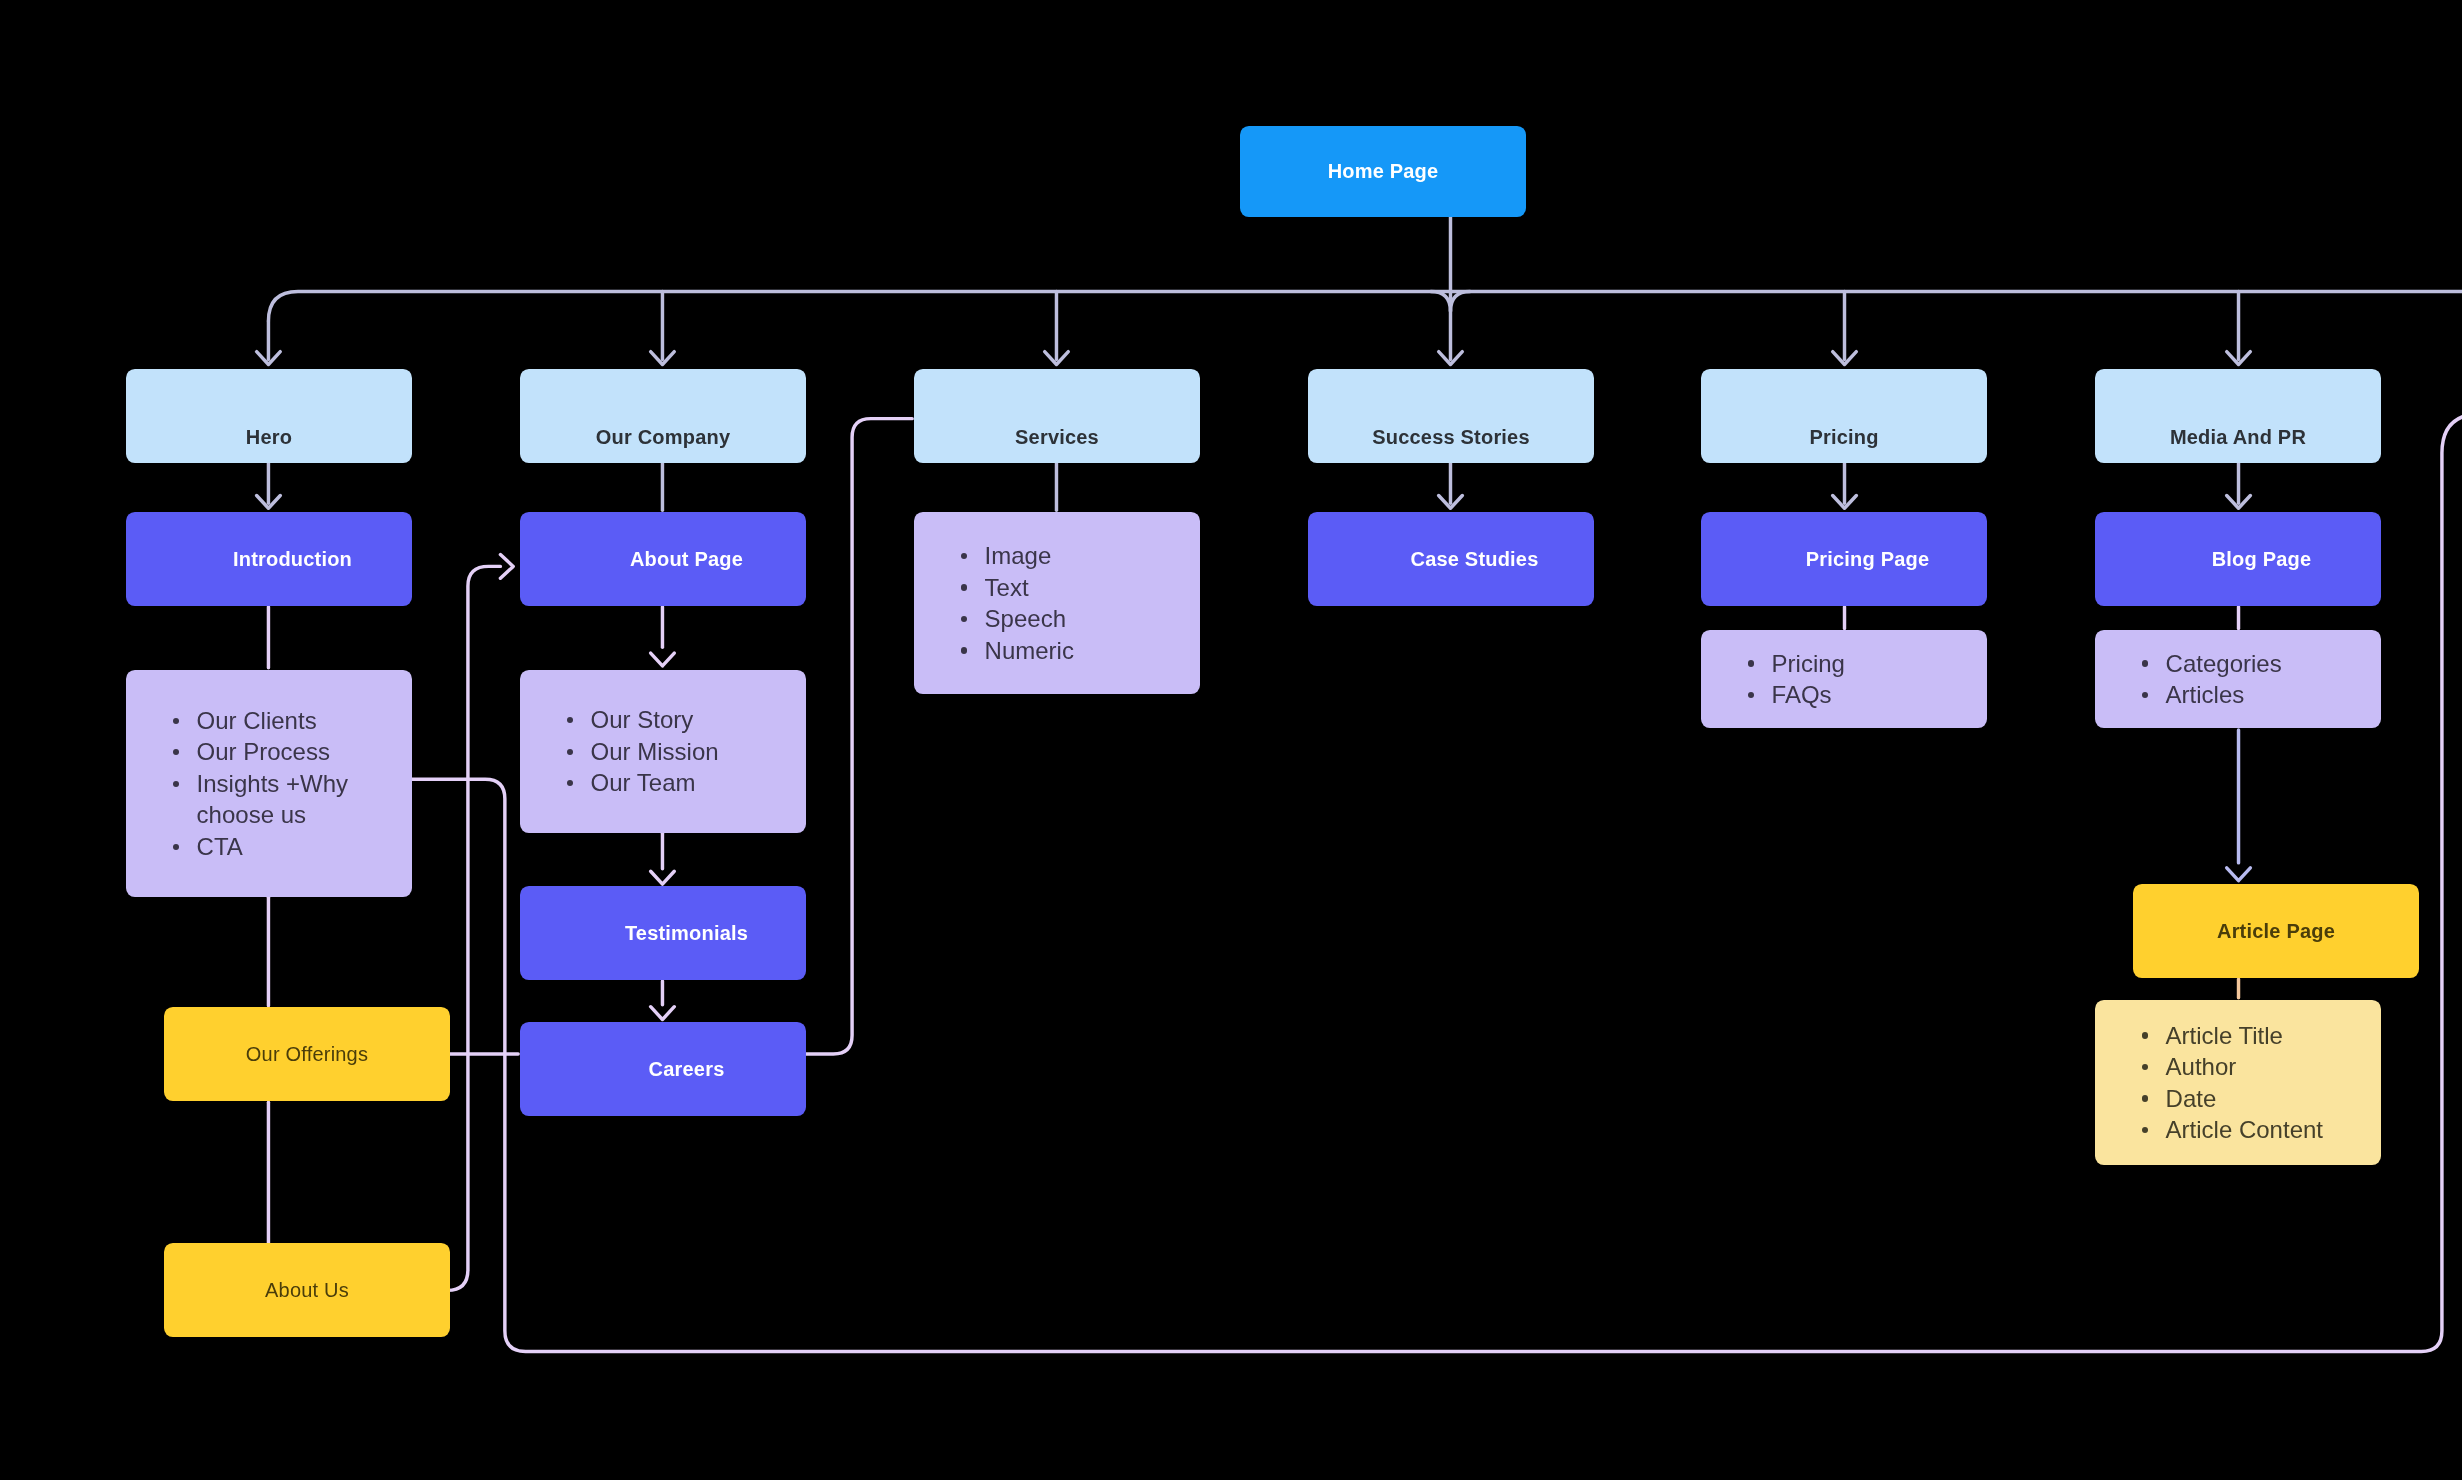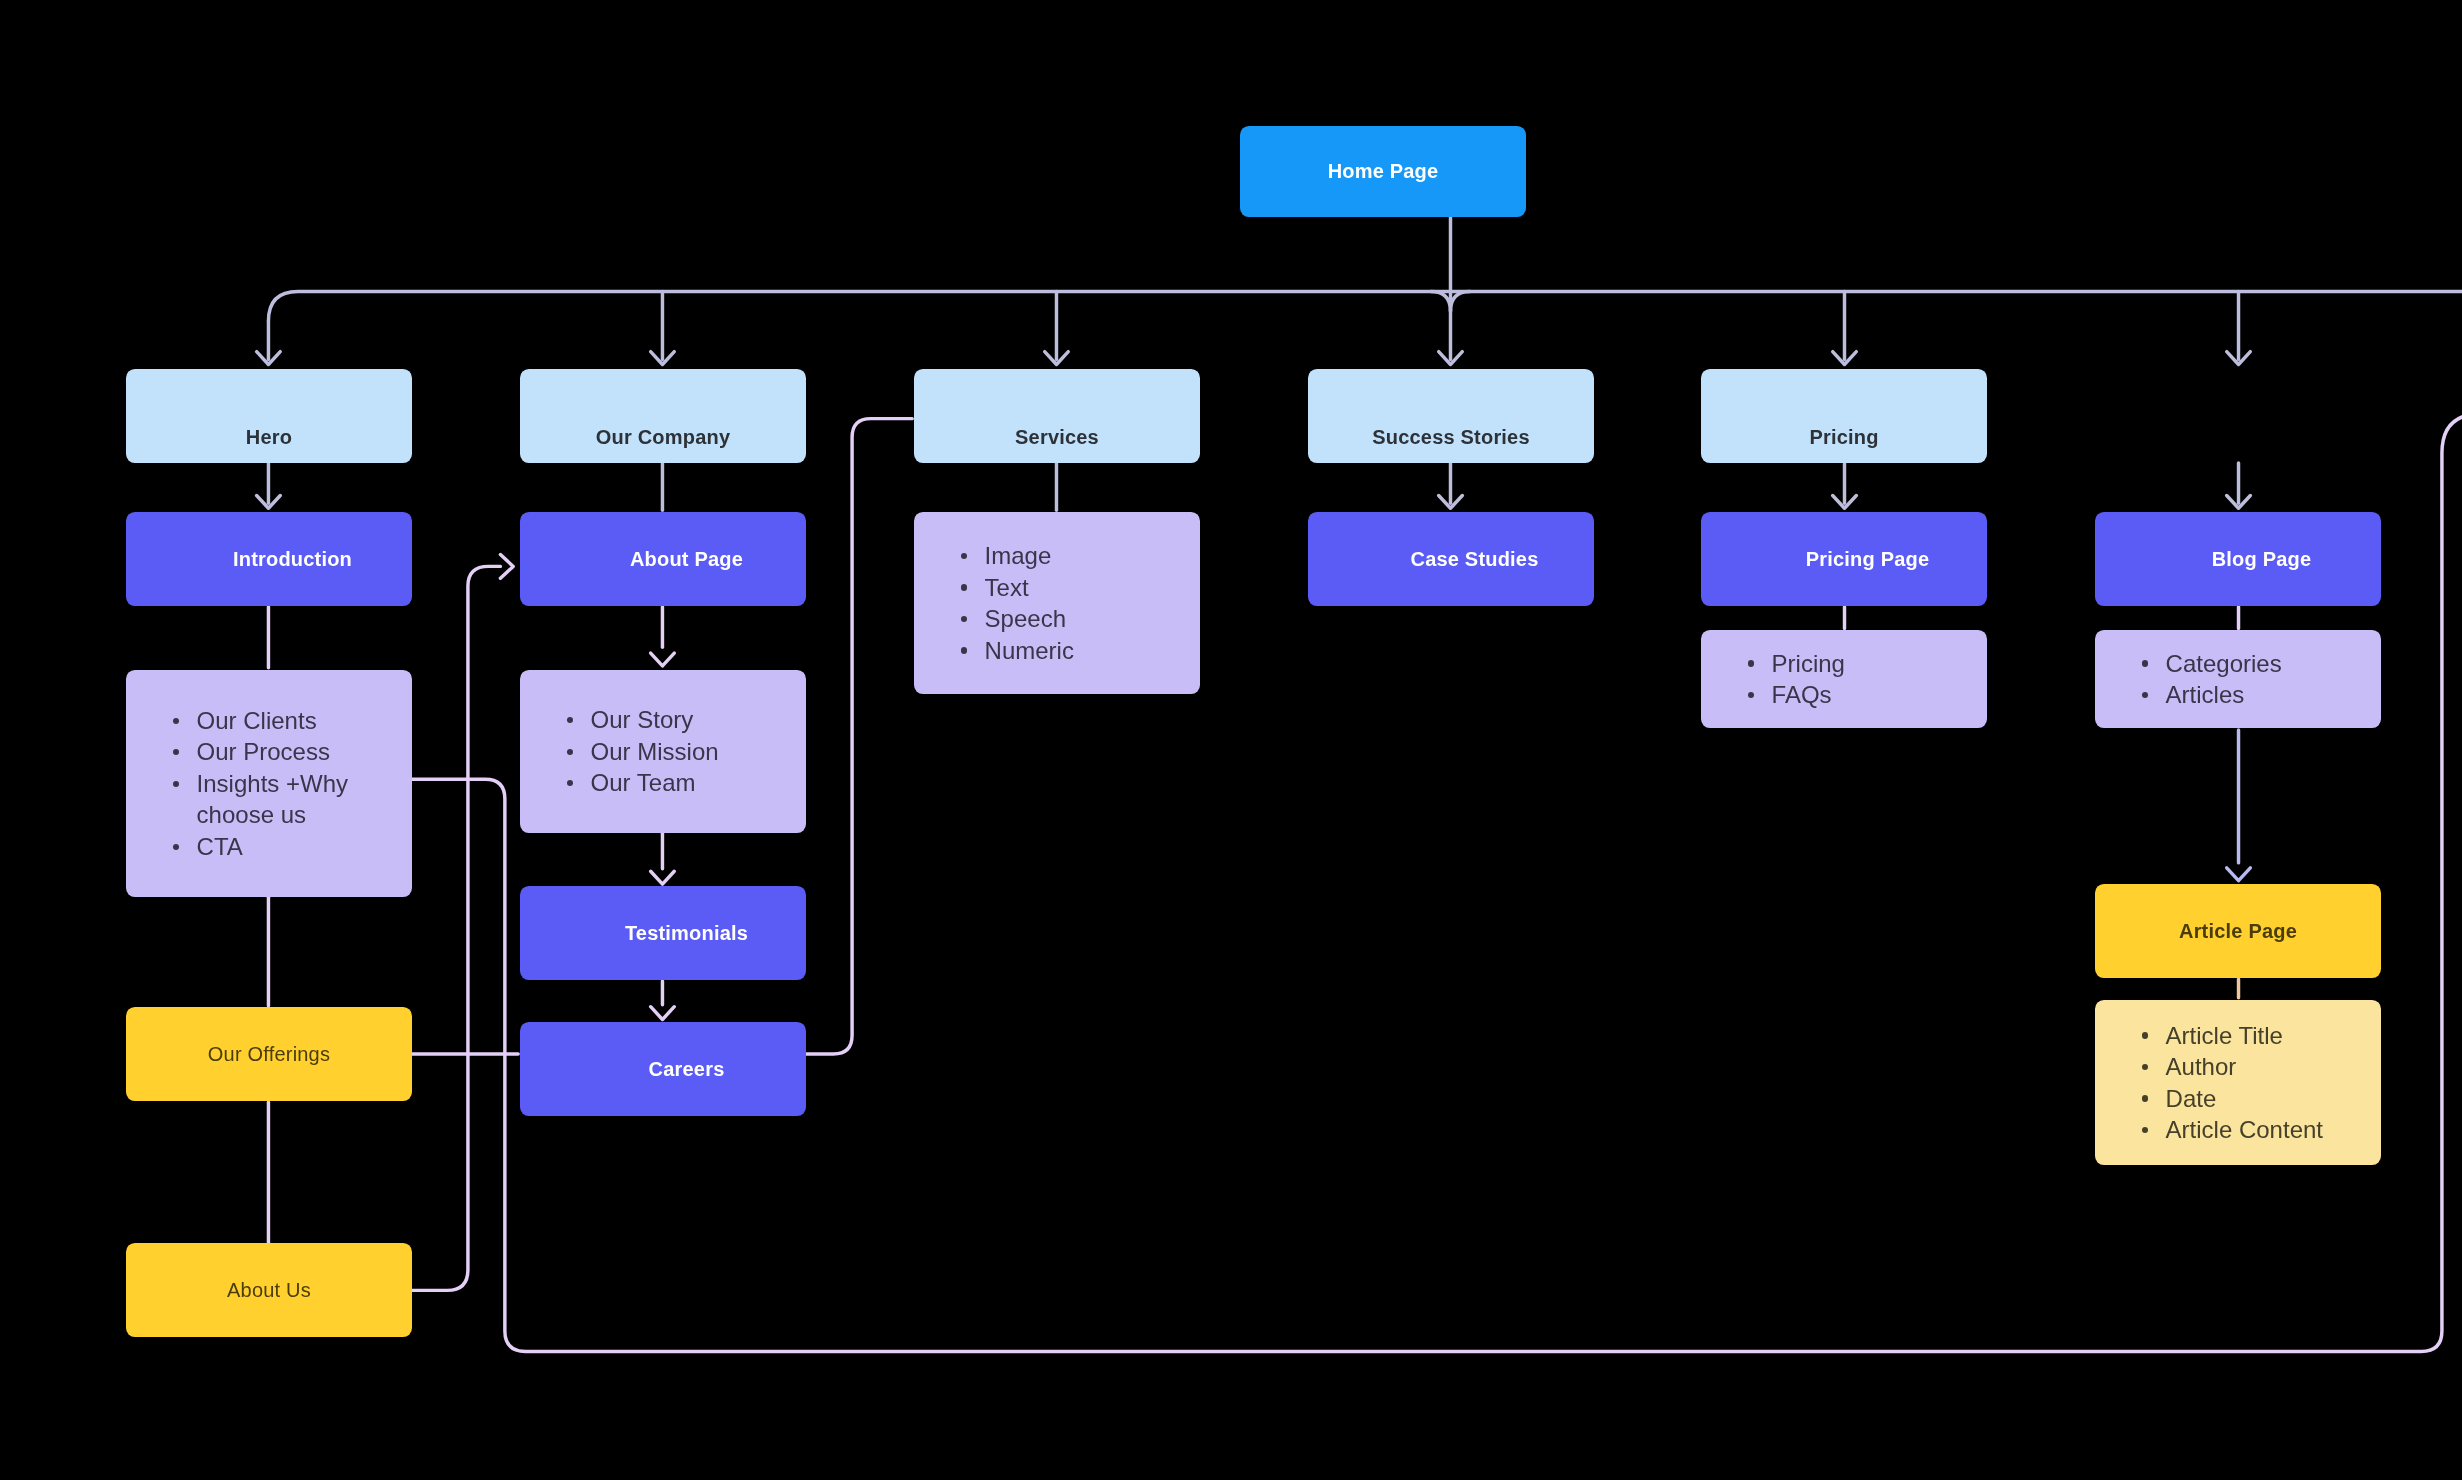--- a/index.html
+++ b/index.html
@@ -13,21 +13,21 @@
     font-family:"Liberation Sans","DejaVu Sans",sans-serif;overflow:hidden;}
   #connectors{position:absolute;left:0;top:0;width:2900px;height:1481px;}
   #connectors path, #connectors polyline{fill:none;stroke-width:7;stroke-linecap:round;stroke-linejoin:round;}
   .cg{stroke:var(--c-line);} .cp{stroke:var(--c-line_accent);}
   .cb{stroke:var(--c-line_periwinkle);} .co{stroke:var(--c-line_peach);}
   .node{position:absolute;width:286px;border-radius:8.9px;display:flex;align-items:center;justify-content:center;box-sizing:border-box;}
   .node .lbl{font-size:20px;font-weight:700;letter-spacing:0.2px;text-align:center;}
   .home{background:var(--c-home);} .home .lbl{color:var(--c-text_light);}
   .section{background:var(--c-section);} .section .lbl{color:var(--c-text_dark);margin-top:43px;}
   .page{background:var(--c-page);} .page .lbl{color:var(--c-text_light);padding-left:47px;}
-  .highlight{background:var(--c-highlight);} .highlight .lbl{color:var(--c-text_highlight);font-weight:500;}
+  .highlight{background:var(--c-highlight);margin-left:38px;} .highlight .lbl{color:var(--c-text_highlight);font-weight:500;}
   .highlight.bold .lbl{font-weight:700;}
   .listcard{background:var(--c-list_card);align-items:center;justify-content:flex-start;}
   .listcard.yellow{background:var(--c-highlight_card);}
   .listcard ul{list-style:none;margin:0;padding:0 14.8px 0 47px;}
   .listcard li{position:relative;padding-left:23.6px;font-size:24px;line-height:31.5px;color:var(--c-text_list);}
   .listcard li::before{content:"";position:absolute;left:0;top:12.8px;width:6.4px;height:6.4px;border-radius:50%;background:var(--c-text_list);}
   .listcard.yellow li{color:#45402A;} .listcard.yellow li::before{background:#45402A;}
 </style>
 </head>
 <body>
@@ -104,20 +104,23 @@
   </div>
   <div class="node section" style="left:914px;top:369px;height:94px">
     <span class="lbl">Services</span>
   </div>
   <div class="node section" style="left:1308px;top:369px;height:94px">
     <span class="lbl">Success Stories</span>
   </div>
   <div class="node section" style="left:1701px;top:369px;height:94px">
     <span class="lbl">Pricing</span>
   </div>
+  <div class="node section" style="left:2095px;top:369px;height:94px">
+    <span class="lbl">Media And PR</span>
+  </div>
 
   <div class="node page" style="left:126px;top:512px;height:94px">
     <span class="lbl">Introduction</span>
   </div>
   <div class="node page" style="left:520px;top:512px;height:94px">
     <span class="lbl">About Page</span>
   </div>
   <div class="node listcard" style="left:914px;top:512px;height:182px">
     <ul>
       <li>Image</li>

